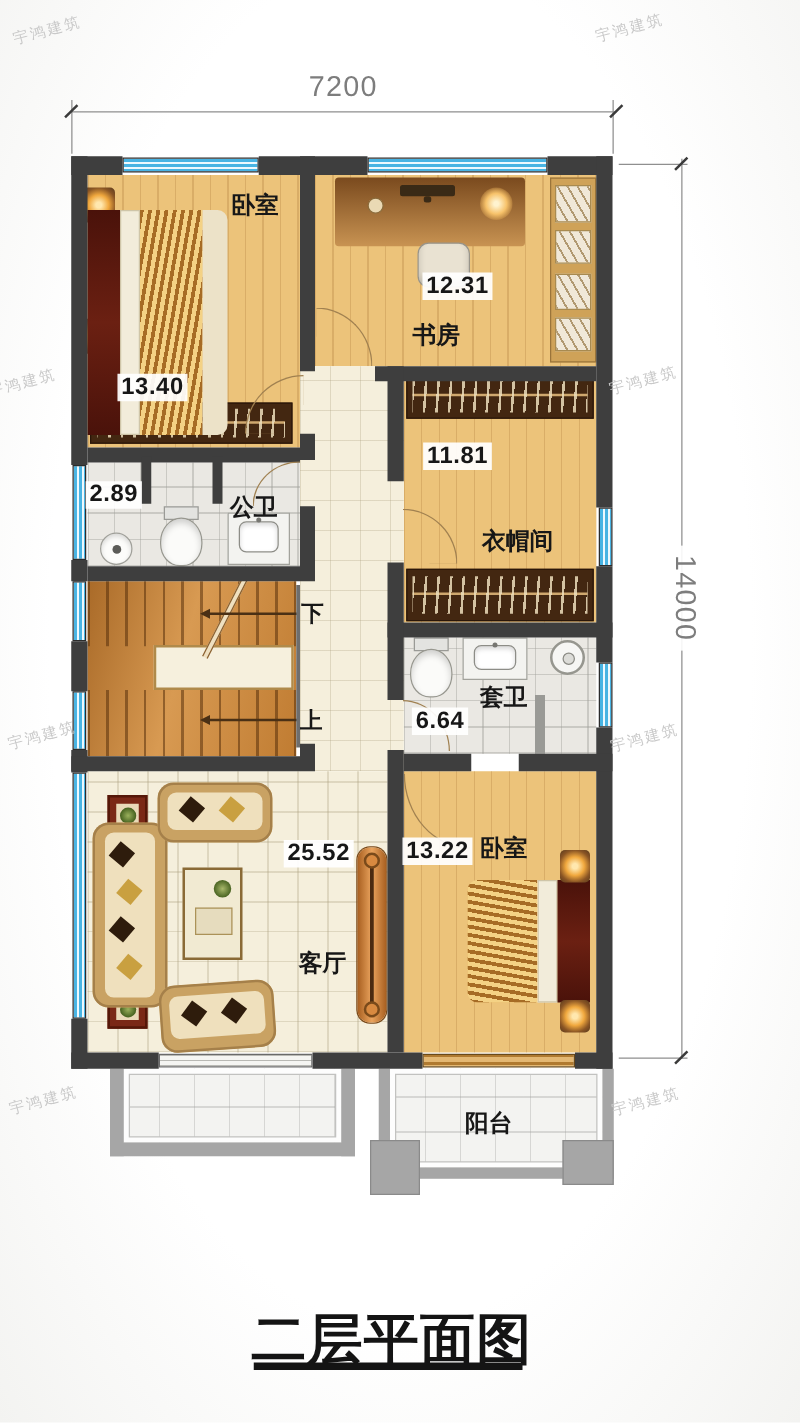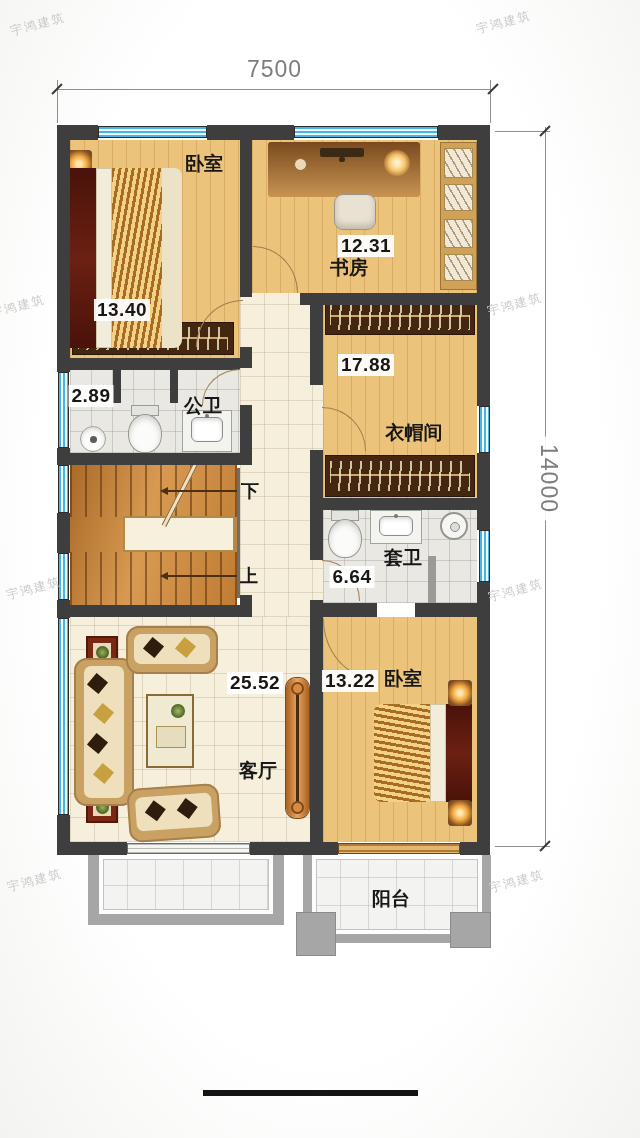--- a/index.html
+++ b/index.html
@@ -99,21 +99,21 @@
   <span class="wm" style="left:6px;top:580px;">宇鸿建筑</span>
   <span class="wm" style="left:488px;top:582px;">宇鸿建筑</span>
   <span class="wm" style="left:7px;top:872px;">宇鸿建筑</span>
   <span class="wm" style="left:489px;top:873px;">宇鸿建筑</span>
 
   <i class="dline" style="left:57px;top:89px;width:436px;height:1px;"></i>
   <i class="dline" style="left:57px;top:80px;width:1px;height:43px;"></i>
   <i class="dline" style="left:490px;top:80px;width:1px;height:43px;"></i>
   <i class="tick" style="left:50px;top:88px;"></i>
   <i class="tick" style="left:486px;top:88px;"></i>
-  <span class="dimtxt" style="left:245px;top:56px;">7500</span>
+  <span class="dimtxt" style="left:245px;top:56px;">7200</span>
 
   <i class="dline" style="left:545px;top:127px;width:1px;height:720px;"></i>
   <i class="dline" style="left:495px;top:131px;width:55px;height:1px;"></i>
   <i class="dline" style="left:495px;top:846px;width:55px;height:1px;"></i>
   <i class="tick" style="left:538px;top:130px;"></i>
   <i class="tick" style="left:538px;top:845px;"></i>
   <span class="dimtxt" style="left:506px;top:465px;width:80px;text-align:center;transform:rotate(90deg);">14000</span>
 
   <i class="floor-wood" style="left:70px;top:140px;width:170px;height:218px;"></i>
   <i class="floor-wood" style="left:252px;top:140px;width:225px;height:153px;"></i>
@@ -292,31 +292,32 @@
 
   <i class="arc" style="left:196px;top:300px;width:47px;height:47px;border-right:none;border-bottom:none;border-top-left-radius:100%;"></i>
   <i class="arc" style="left:253px;top:246px;width:45px;height:47px;border-left:none;border-bottom:none;border-top-right-radius:100%;"></i>
   <i class="arc" style="left:202px;top:369px;width:38px;height:36px;border-right:none;border-bottom:none;border-top-left-radius:100%;"></i>
   <i class="arc" style="left:322px;top:407px;width:44px;height:44px;border-left:none;border-bottom:none;border-top-right-radius:100%;"></i>
   <i class="arc" style="left:322px;top:560px;width:38px;height:41px;border-left:none;border-bottom:none;border-top-right-radius:100%;"></i>
   <i class="arc" style="left:323px;top:619px;width:53px;height:60px;border-right:none;border-top:none;border-bottom-left-radius:100%;"></i>
 
   <span class="lbl" style="left:204px;top:164px;">卧室</span>
   <span class="lbl num" style="left:122px;top:310px;">13.40</span>
-  <span class="lbl num" style="left:366px;top:246px;">12.31</span>
+  <span class="lbl num" style="left:366px;top:229px;">12.31</span>
   <span class="lbl" style="left:349px;top:268px;">书房</span>
   <span class="lbl num" style="left:91px;top:396px;">2.89</span>
   <span class="lbl" style="left:203px;top:406px;">公卫</span>
-  <span class="lbl num" style="left:366px;top:365px;">17.88</span>
+  <span class="lbl num" style="left:366px;top:365px;">11.81</span>
   <span class="lbl" style="left:414px;top:433px;">衣帽间</span>
   <span class="lbl small" style="left:250px;top:491px;">下</span>
   <span class="lbl small" style="left:249px;top:576px;">上</span>
   <span class="lbl" style="left:403px;top:558px;">套卫</span>
   <span class="lbl num" style="left:352px;top:577px;">6.64</span>
   <span class="lbl num" style="left:255px;top:683px;">25.52</span>
   <span class="lbl" style="left:258px;top:771px;">客厅</span>
   <span class="lbl num" style="left:350px;top:681px;">13.22</span>
   <span class="lbl" style="left:403px;top:679px;">卧室</span>
   <span class="lbl" style="left:391px;top:899px;">阳台</span>
 
+  <span class="ftitle">二层平面图</span>
   <i class="frule"></i>
 
 </div>
 
 </body></html>

